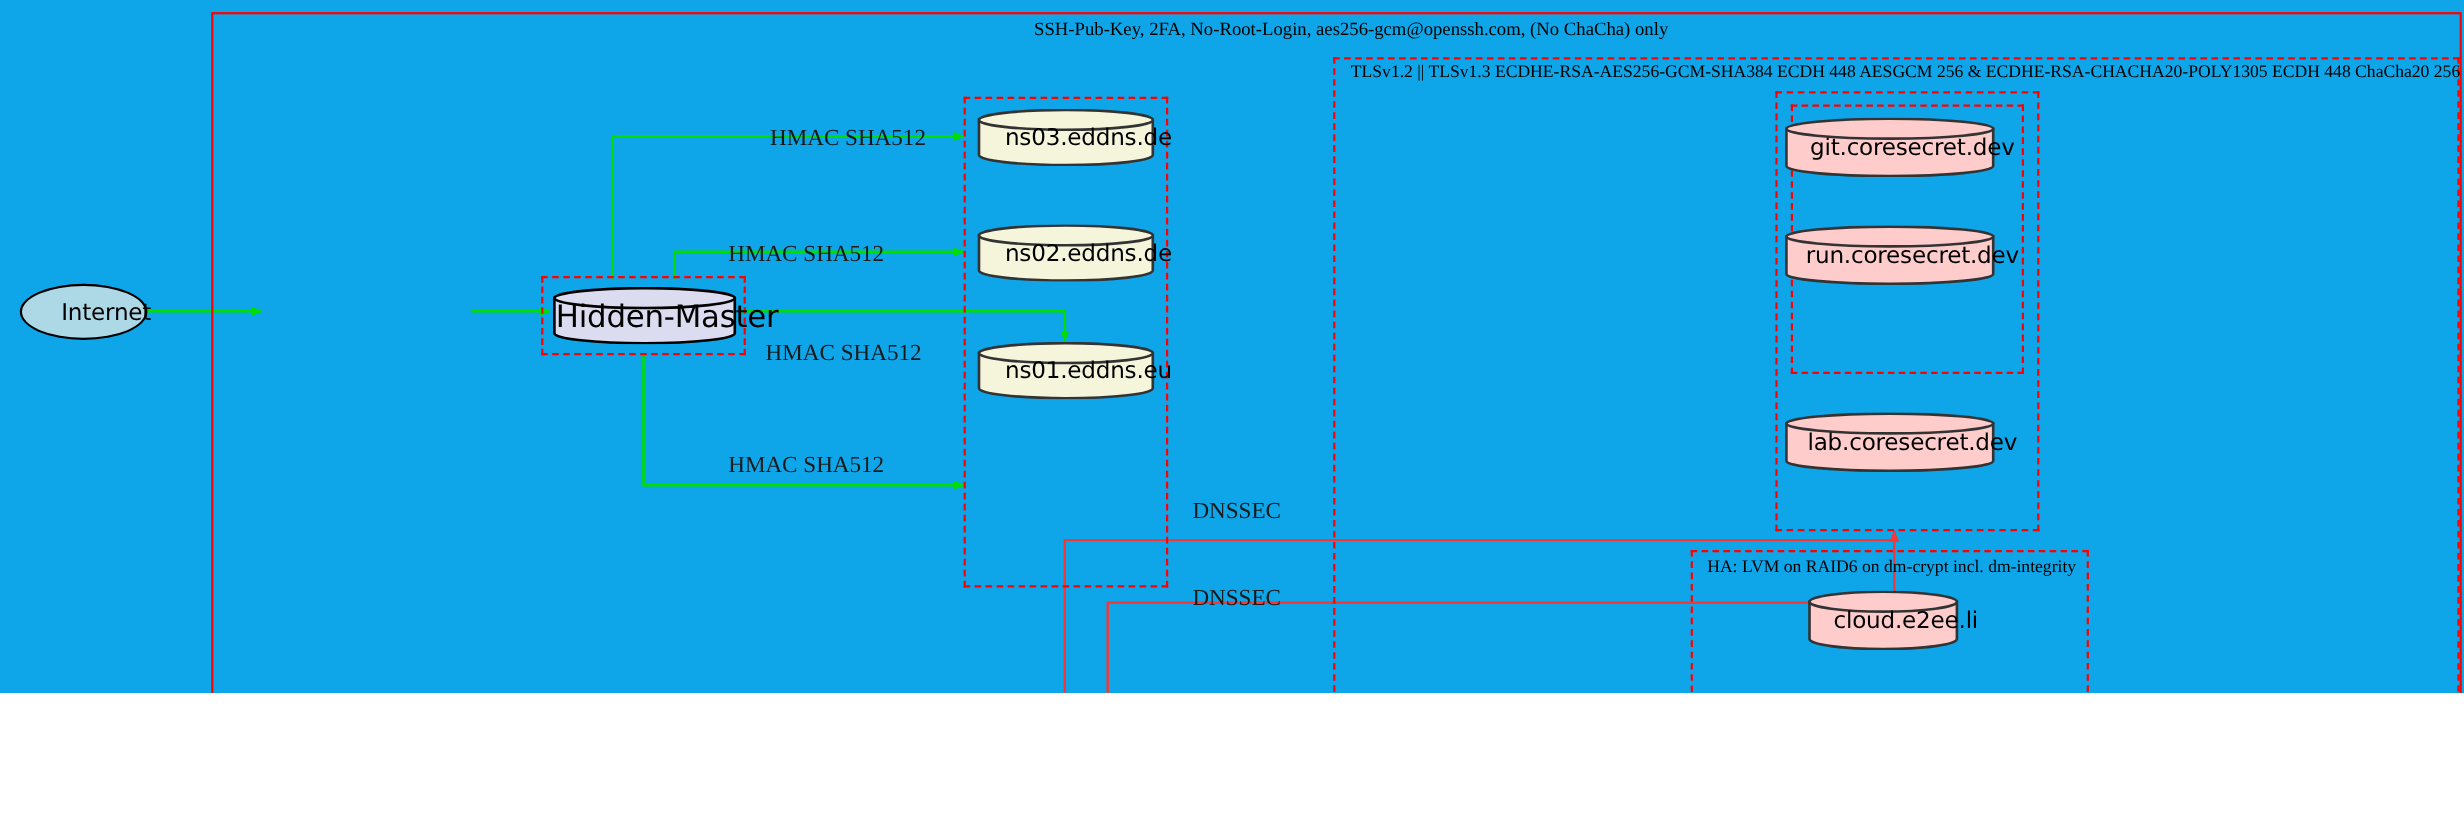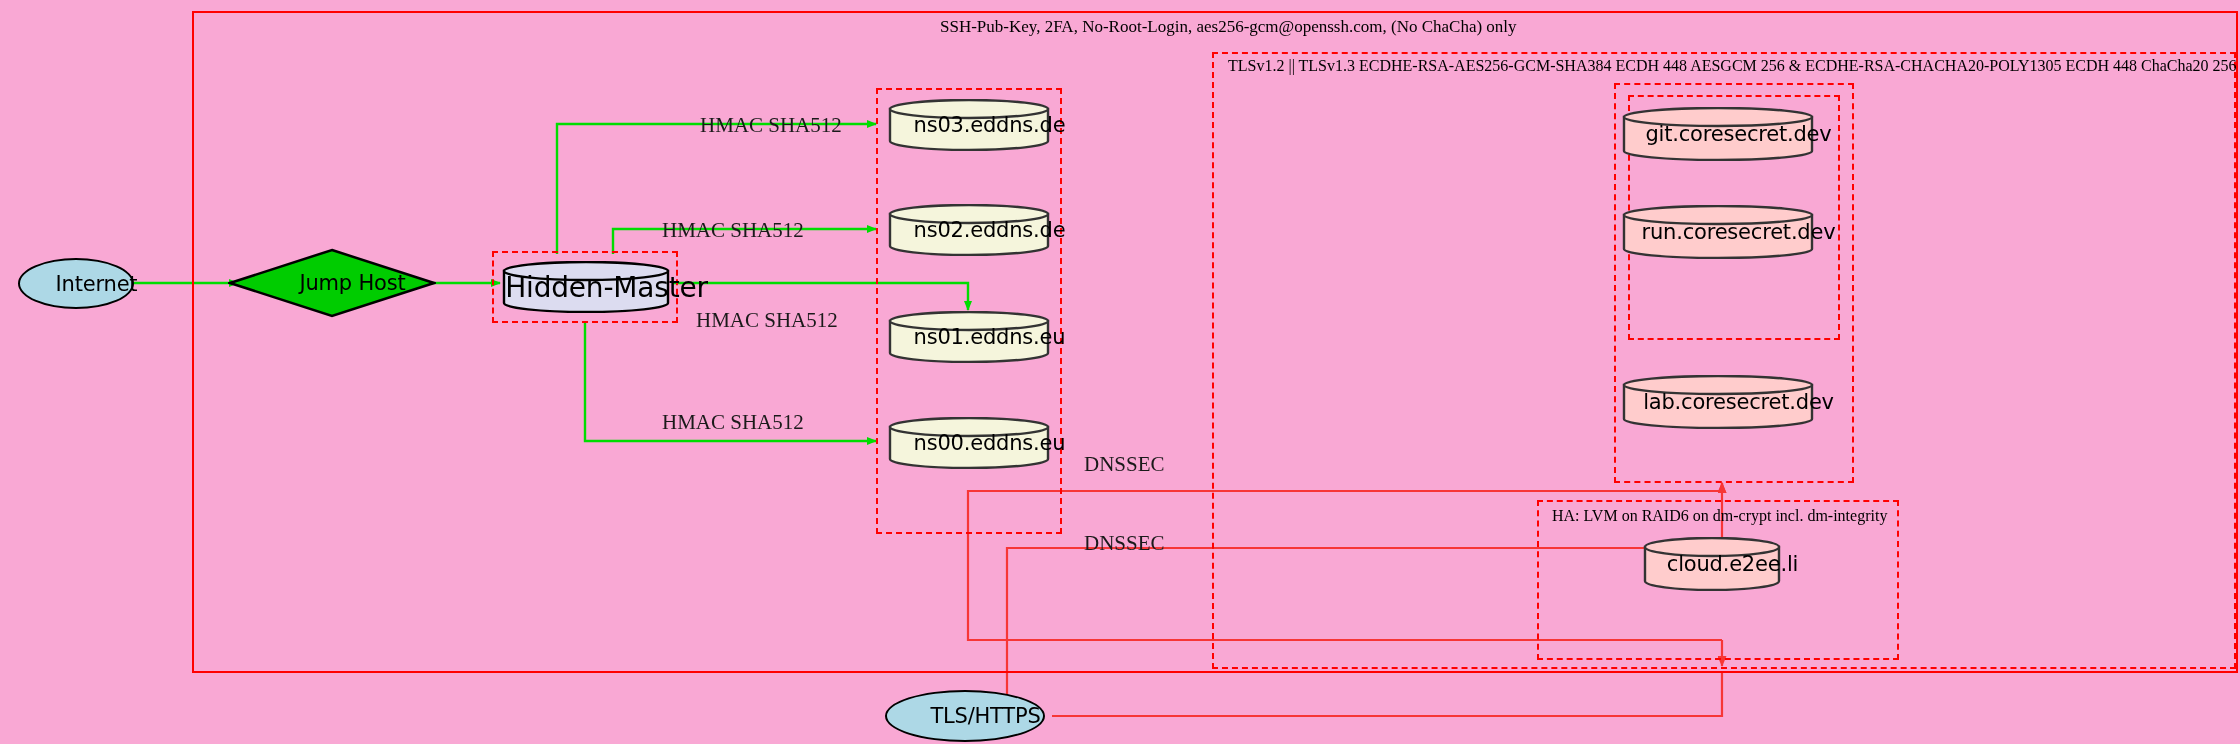--- a/index.html
+++ b/index.html
@@ -3,22 +3,22 @@
 <meta charset="utf-8">
 <style>
   html, body {
     margin: 0;
     padding: 0;
     background: #ffffff;
   }
   #canvas {
     position: relative;
     width: 2240px;
-    height: 744px;
-    background: #f9a8d4;
+    height: 630px;
+    background: #0ea5e9;
     overflow: hidden;
     font-family: "Liberation Sans", sans-serif;
   }
   svg.layer {
     position: absolute;
     left: 0;
     top: 0;
     width: 2240px;
     height: 744px;
   }
@@ -159,26 +159,20 @@
   <div class="edge-label" style="left:696px; top:308px;">HMAC SHA512</div>
   <div class="edge-label" style="left:662px; top:410px;">HMAC SHA512</div>
   <div class="edge-label" style="left:1084px; top:452px;">DNSSEC</div>
   <div class="edge-label" style="left:1084px; top:531px;">DNSSEC</div>
 
   <div class="node" style="left:18px; top:258px; width:116px; height:51px;">
     <div class="ellipse-shape" style="background:#add8e6;"></div>
     <span class="node-label">Internet</span>
   </div>
 
-  <div class="node diamond-wrap" style="left:228px; top:248px; width:208px; height:70px;">
-    <svg width="208" height="70" viewBox="0 0 208 70" style="position:absolute;left:0;top:0;">
-      <polygon points="104,2 206,35 104,68 2,35" fill="#00cc00" stroke="#000000" stroke-width="2.5"></polygon>
-    </svg>
-    <span class="node-label">Jump Host</span>
-  </div>
 
   <div class="node" style="left:502px; top:261px; width:168px; height:52px;">
     <svg class="cyl" viewBox="0 0 168 52" preserveAspectRatio="none">
       <path d="M2,10 L2,42 a82,9 0 0 0 164,0 L166,10 z" fill="#dcdcf0" stroke="#000000" stroke-width="2.4"></path>
       <ellipse cx="84" cy="10" rx="82" ry="9" fill="#dcdcf0" stroke="#000000" stroke-width="2.4"></ellipse>
     </svg>
     <span class="node-label" style="font-size:28px;">Hidden-Master</span>
   </div>
 
   <div class="node" style="left:888px; top:99px; width:162px; height:52px;">
@@ -198,27 +192,20 @@
   </div>
 
   <div class="node" style="left:888px; top:311px; width:162px; height:52px;">
     <svg class="cyl" viewBox="0 0 162 52" preserveAspectRatio="none">
       <path d="M2,10 L2,42 a79,9 0 0 0 158,0 L160,10 z" fill="#f5f5dc" stroke="#333333" stroke-width="2.4"></path>
       <ellipse cx="81" cy="10" rx="79" ry="9" fill="#f5f5dc" stroke="#333333" stroke-width="2.4"></ellipse>
     </svg>
     <span class="node-label">ns01.eddns.eu</span>
   </div>
 
-  <div class="node" style="left:888px; top:417px; width:162px; height:52px;">
-    <svg class="cyl" viewBox="0 0 162 52" preserveAspectRatio="none">
-      <path d="M2,10 L2,42 a79,9 0 0 0 158,0 L160,10 z" fill="#f5f5dc" stroke="#333333" stroke-width="2.4"></path>
-      <ellipse cx="81" cy="10" rx="79" ry="9" fill="#f5f5dc" stroke="#333333" stroke-width="2.4"></ellipse>
-    </svg>
-    <span class="node-label">ns00.eddns.eu</span>
-  </div>
 
   <div class="node" style="left:1622px; top:107px; width:192px; height:54px;">
     <svg class="cyl" viewBox="0 0 192 54" preserveAspectRatio="none">
       <path d="M2,10 L2,44 a94,9 0 0 0 188,0 L190,10 z" fill="#ffcccc" stroke="#333333" stroke-width="2.4"></path>
       <ellipse cx="96" cy="10" rx="94" ry="9" fill="#ffcccc" stroke="#333333" stroke-width="2.4"></ellipse>
     </svg>
     <span class="node-label">git.coresecret.dev</span>
   </div>
 
   <div class="node" style="left:1622px; top:205px; width:192px; height:54px;">

